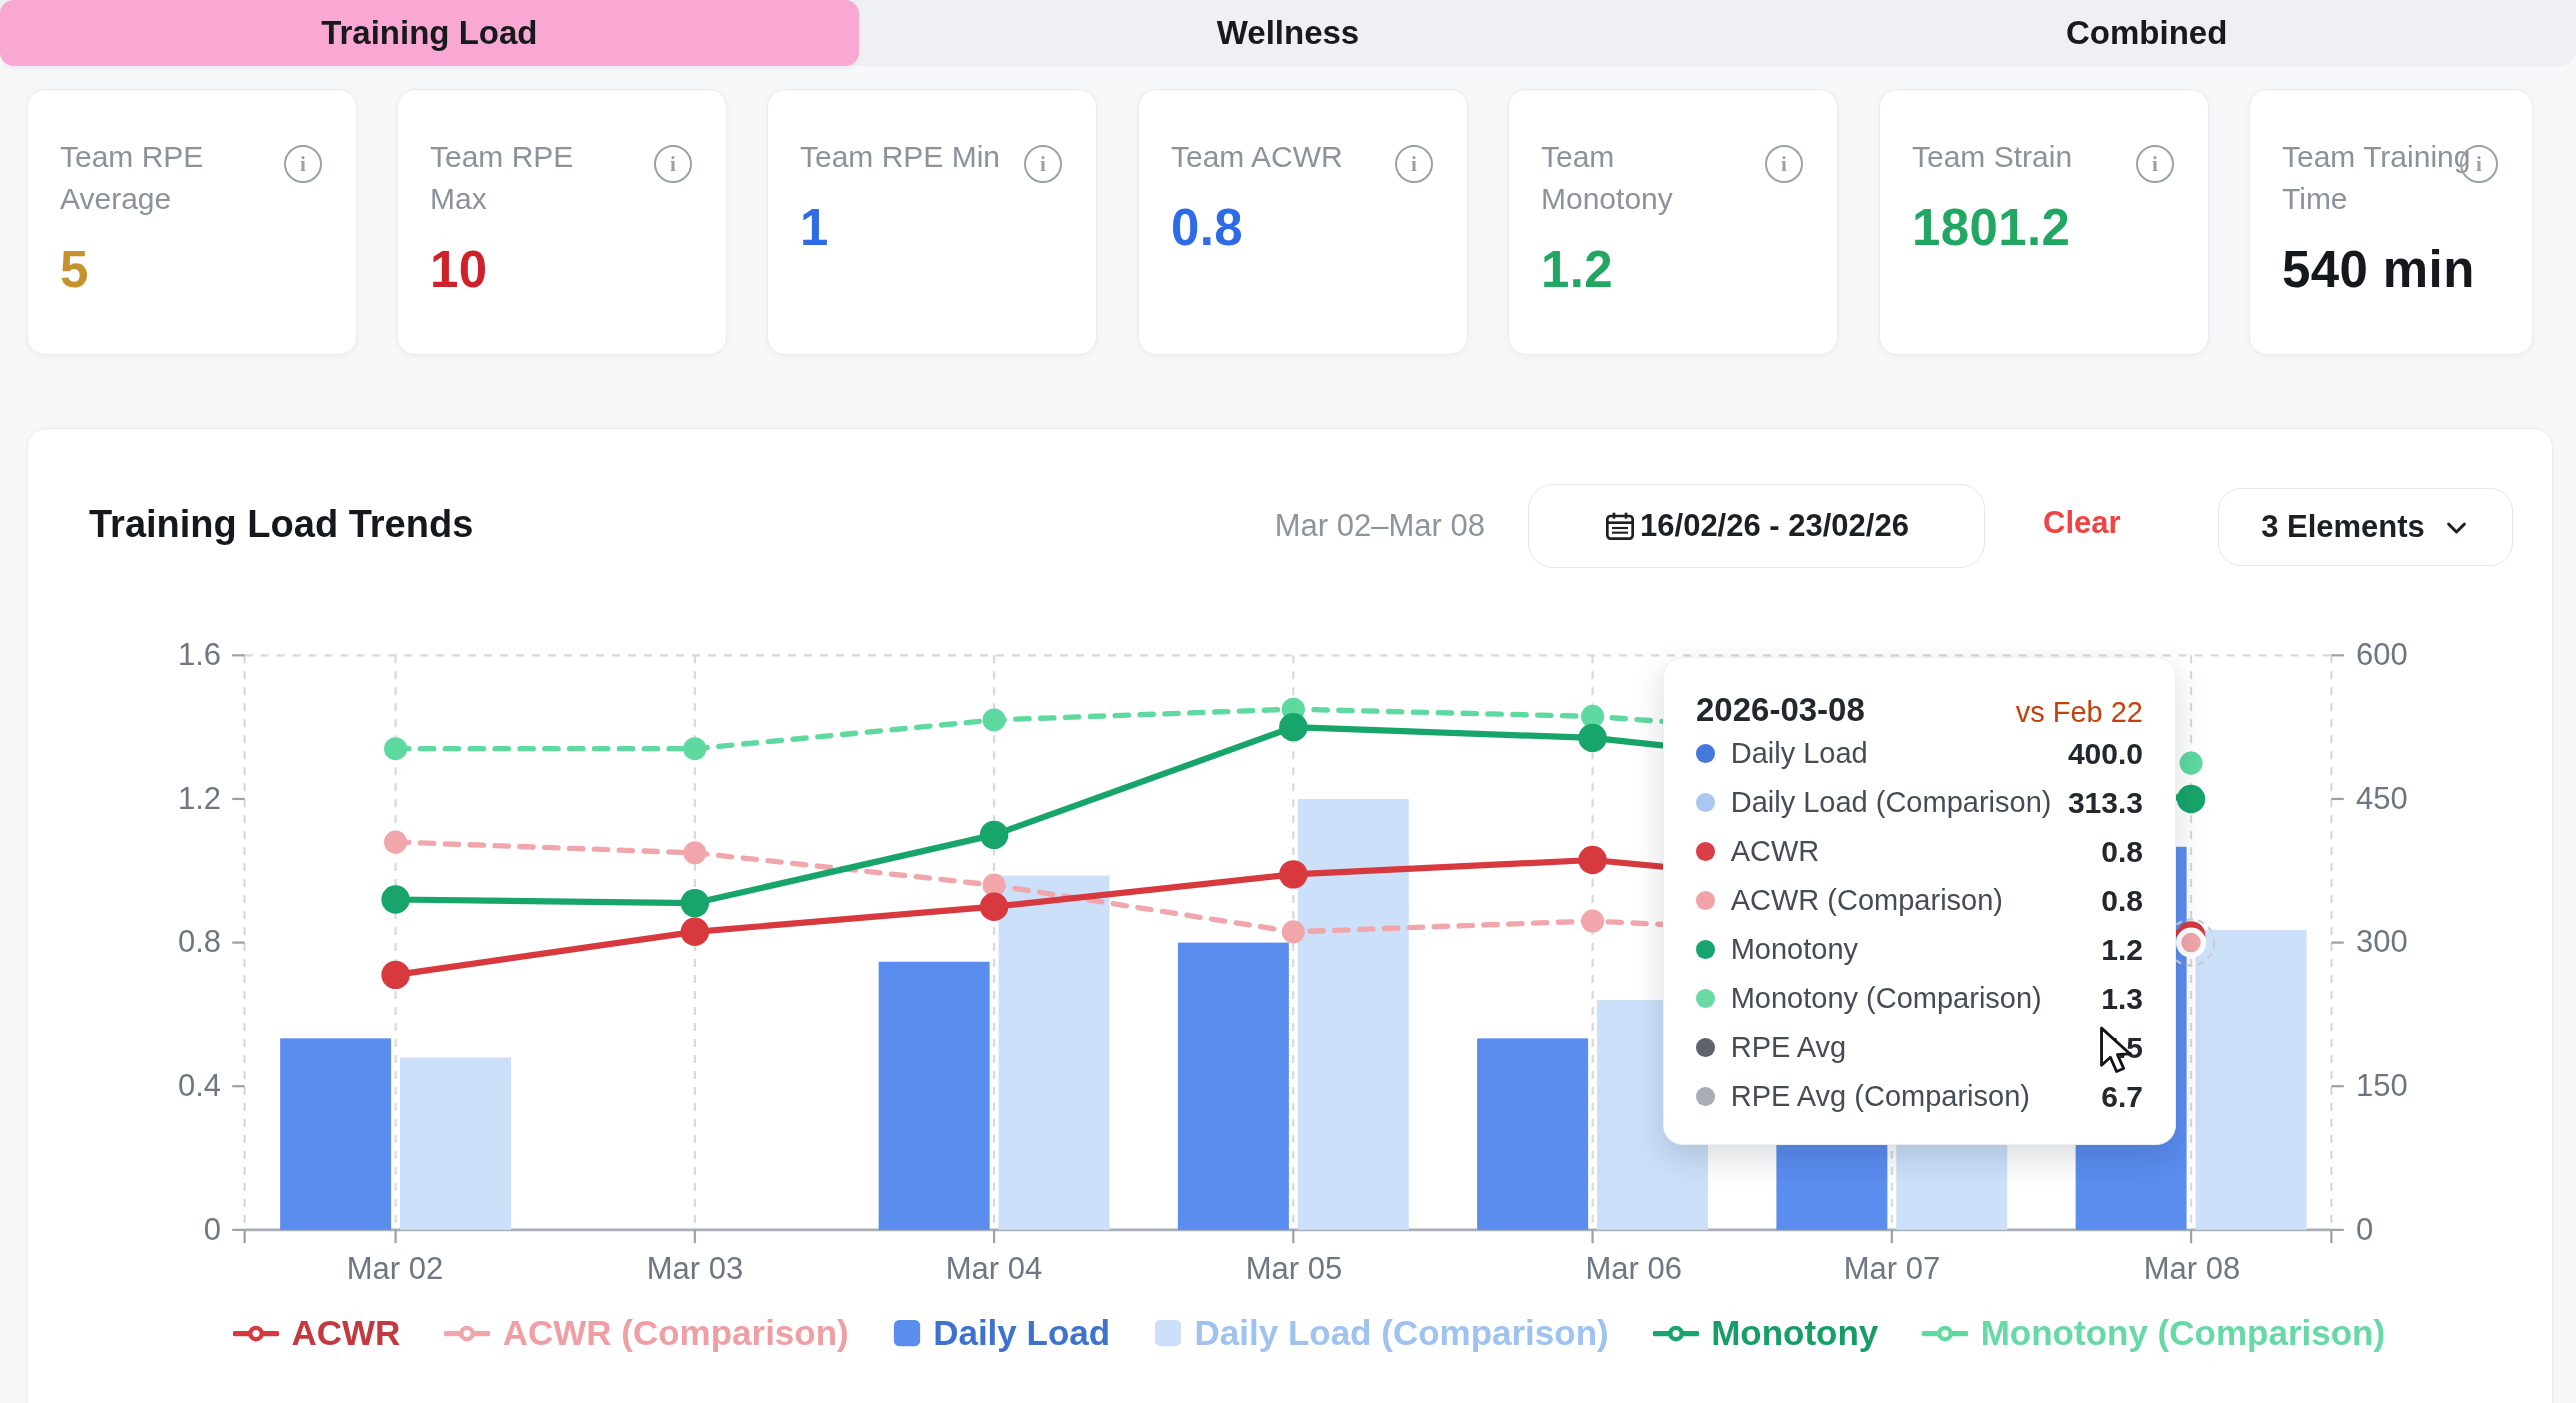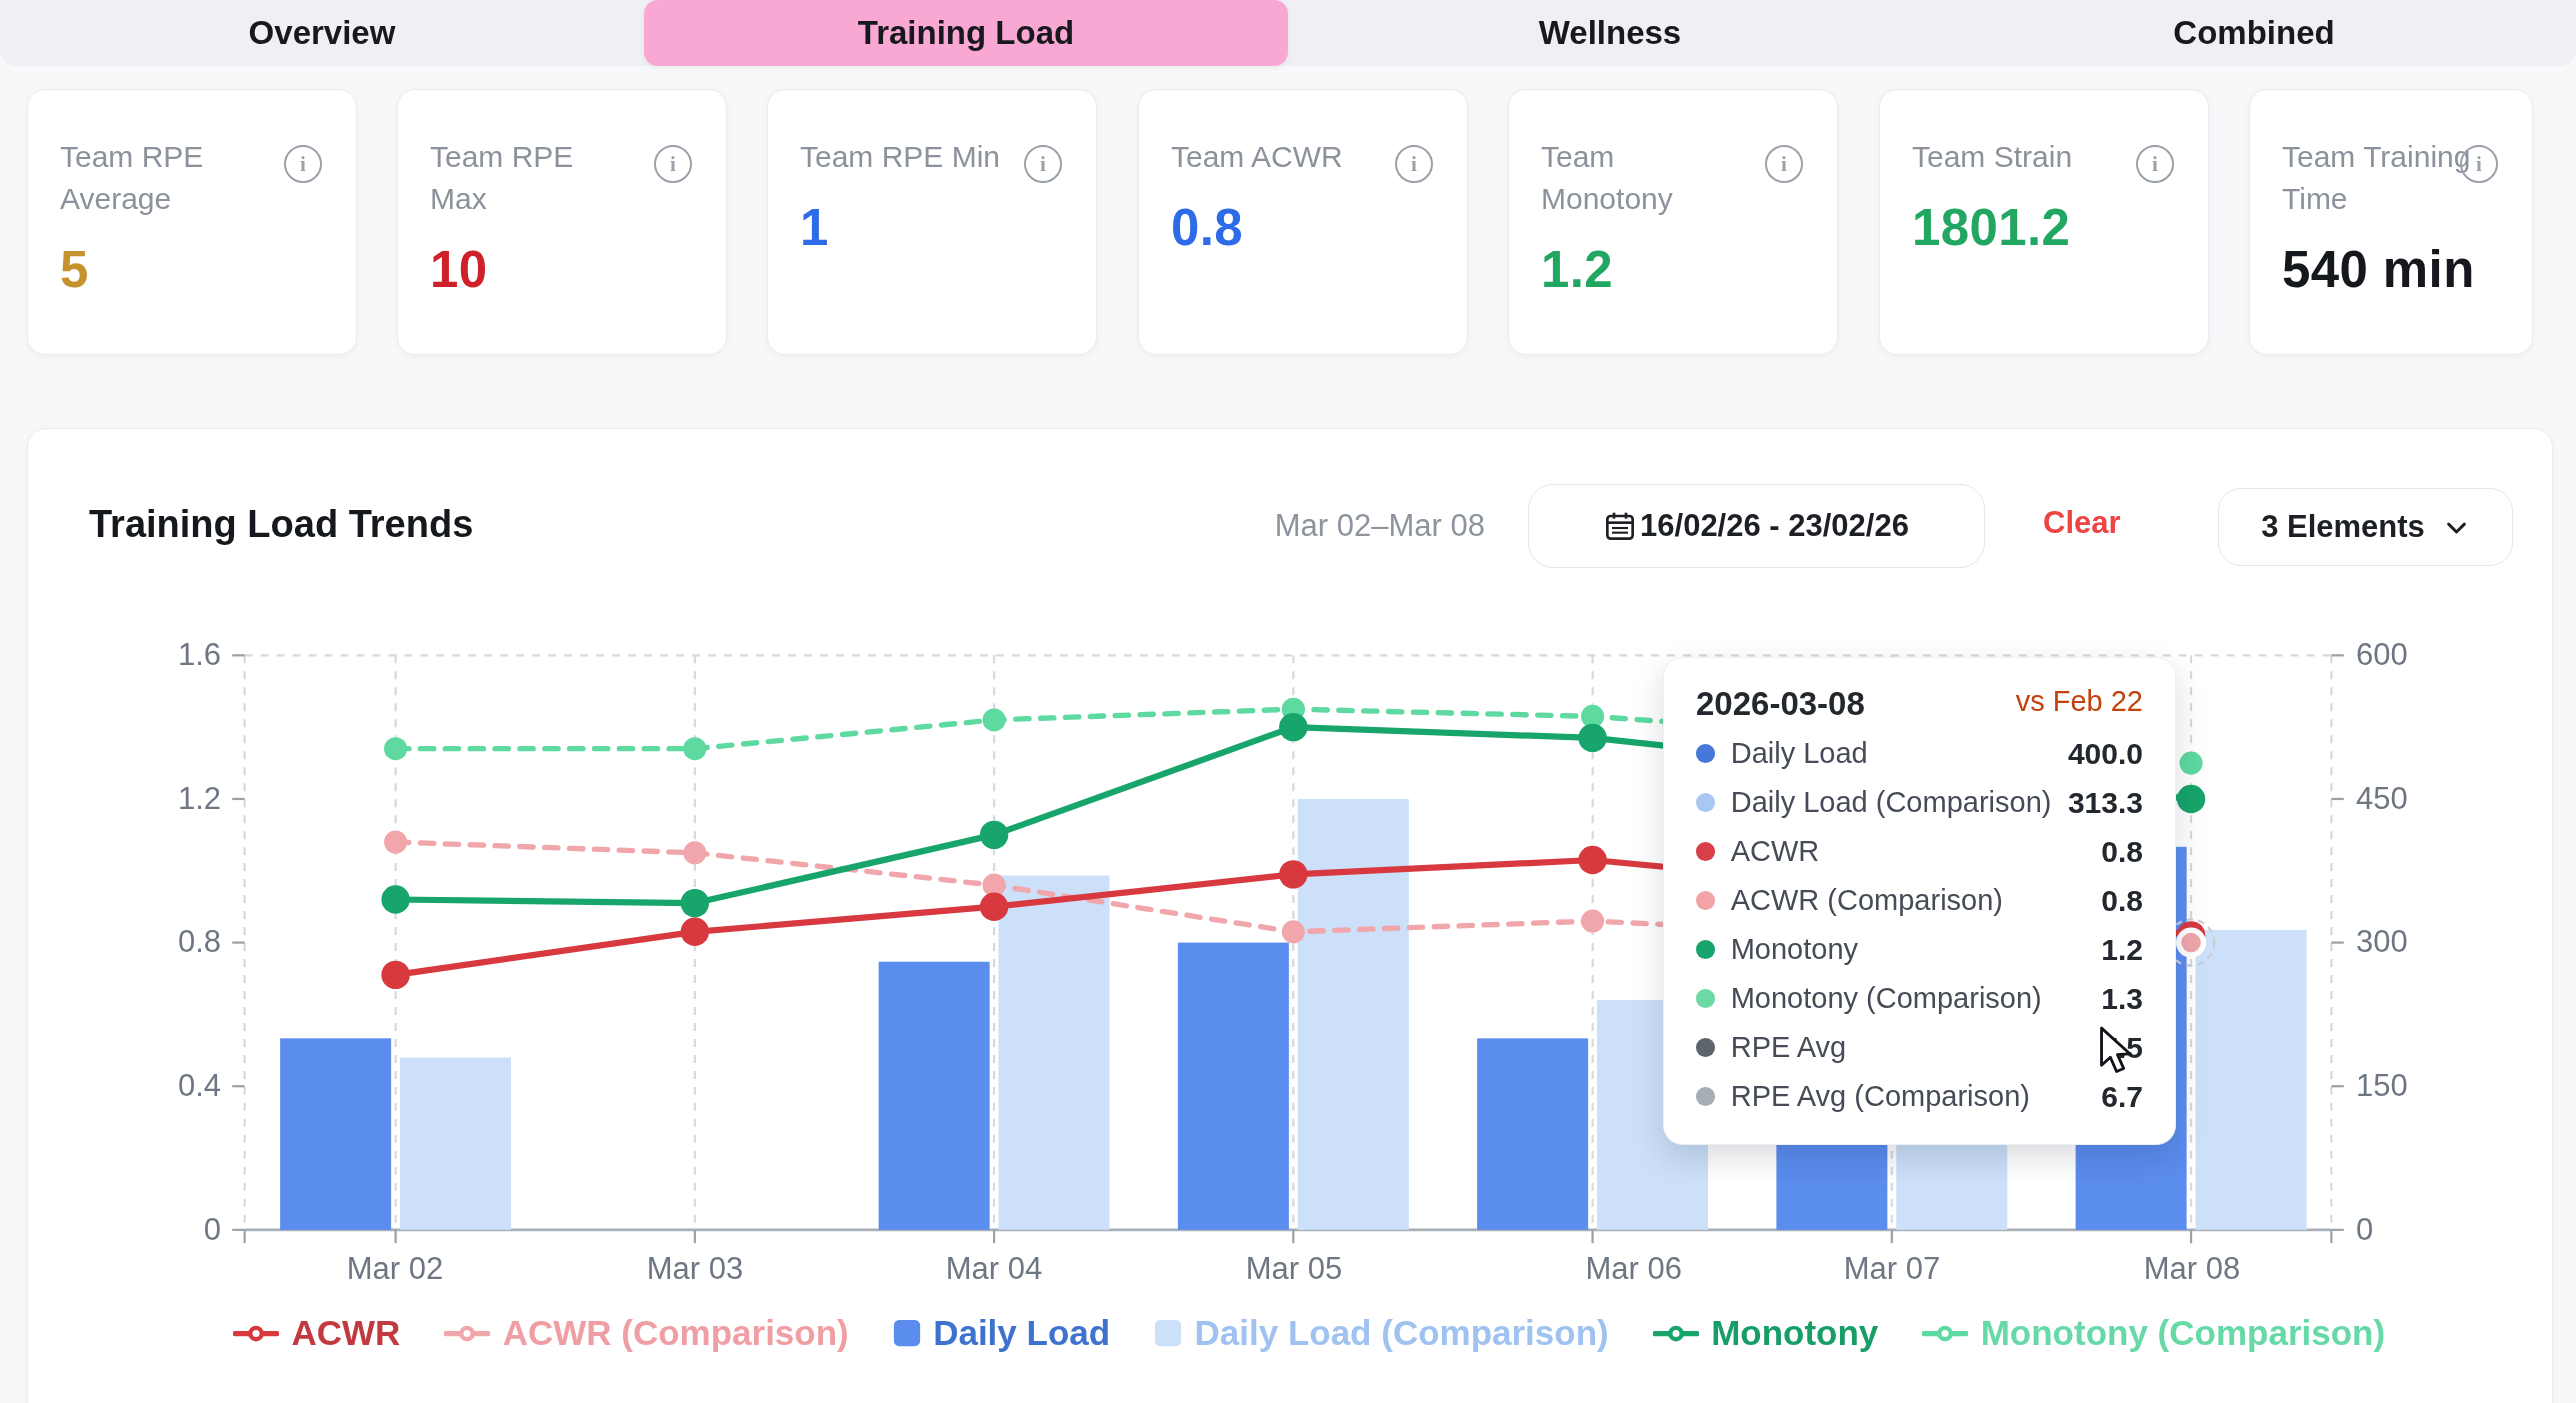--- a/index.html
+++ b/index.html
@@ -23,35 +23,34 @@
   
   .ytick{position:absolute;font-size:31px;color:#6d7682;}
   .ytick.left{width:107px;text-align:right;left:114px;}
   .ytick.right{left:2356px;text-align:left;}
   .xtick{position:absolute;top:1251px;width:178px;text-align:center;font-size:31px;color:#6d7682;}
   
   .legend{position:absolute;left:233px;top:1313px;display:flex;align-items:center;gap:44px;}
   .legend .item{display:flex;align-items:center;gap:12.4px;font-size:35px;font-weight:600;}
   
   .tooltip{position:absolute;left:1663px;top:657px;width:513px;background:#fff;border:0.9px solid #edeff2;border-radius:19.5px;box-shadow:0 12.4px 32px rgba(15,23,42,.15);box-sizing:border-box;padding:27px 32px 23px 32px;z-index:5;}
-  .tt-head{display:flex;justify-content:space-between;align-items:flex-start;height:44px;}
+  .tt-head{display:flex;justify-content:space-between;align-items:flex-end;height:44px;}
   .tt-title{font-size:33px;font-weight:700;color:#23272e;}
   .tt-vs{font-size:29px;color:#c2410c;}
   .tt-row{display:flex;align-items:center;height:49px;gap:16px;}
   .tt-dot{width:18.7px;height:18.7px;border-radius:50%;flex:0 0 auto;}
   .tt-label{flex:1;font-size:29px;color:#454c57;}
   .tt-value{font-size:30px;font-weight:700;color:#23272e;}
   svg.chartlayer{position:absolute;left:0;top:0;z-index:1;pointer-events:none;}
   .cursor{position:absolute;left:2098px;top:1026px;z-index:9;}
 </style>
 </head>
 <body>
 
 <div class="tabbar" id="tabbar">
-    <div class="tab">Overview</div>
     <div class="tab active">Training Load</div>
     <div class="tab">Wellness</div>
     <div class="tab">Combined</div>
   </div>
 
 <div id="cards">
     <div class="card" style="left: 27px; width: 330px;">
       <div class="label">Team RPE Average</div>
       <div class="info">i</div>
       <div class="value" style="color: rgb(198, 146, 46);">5</div>

